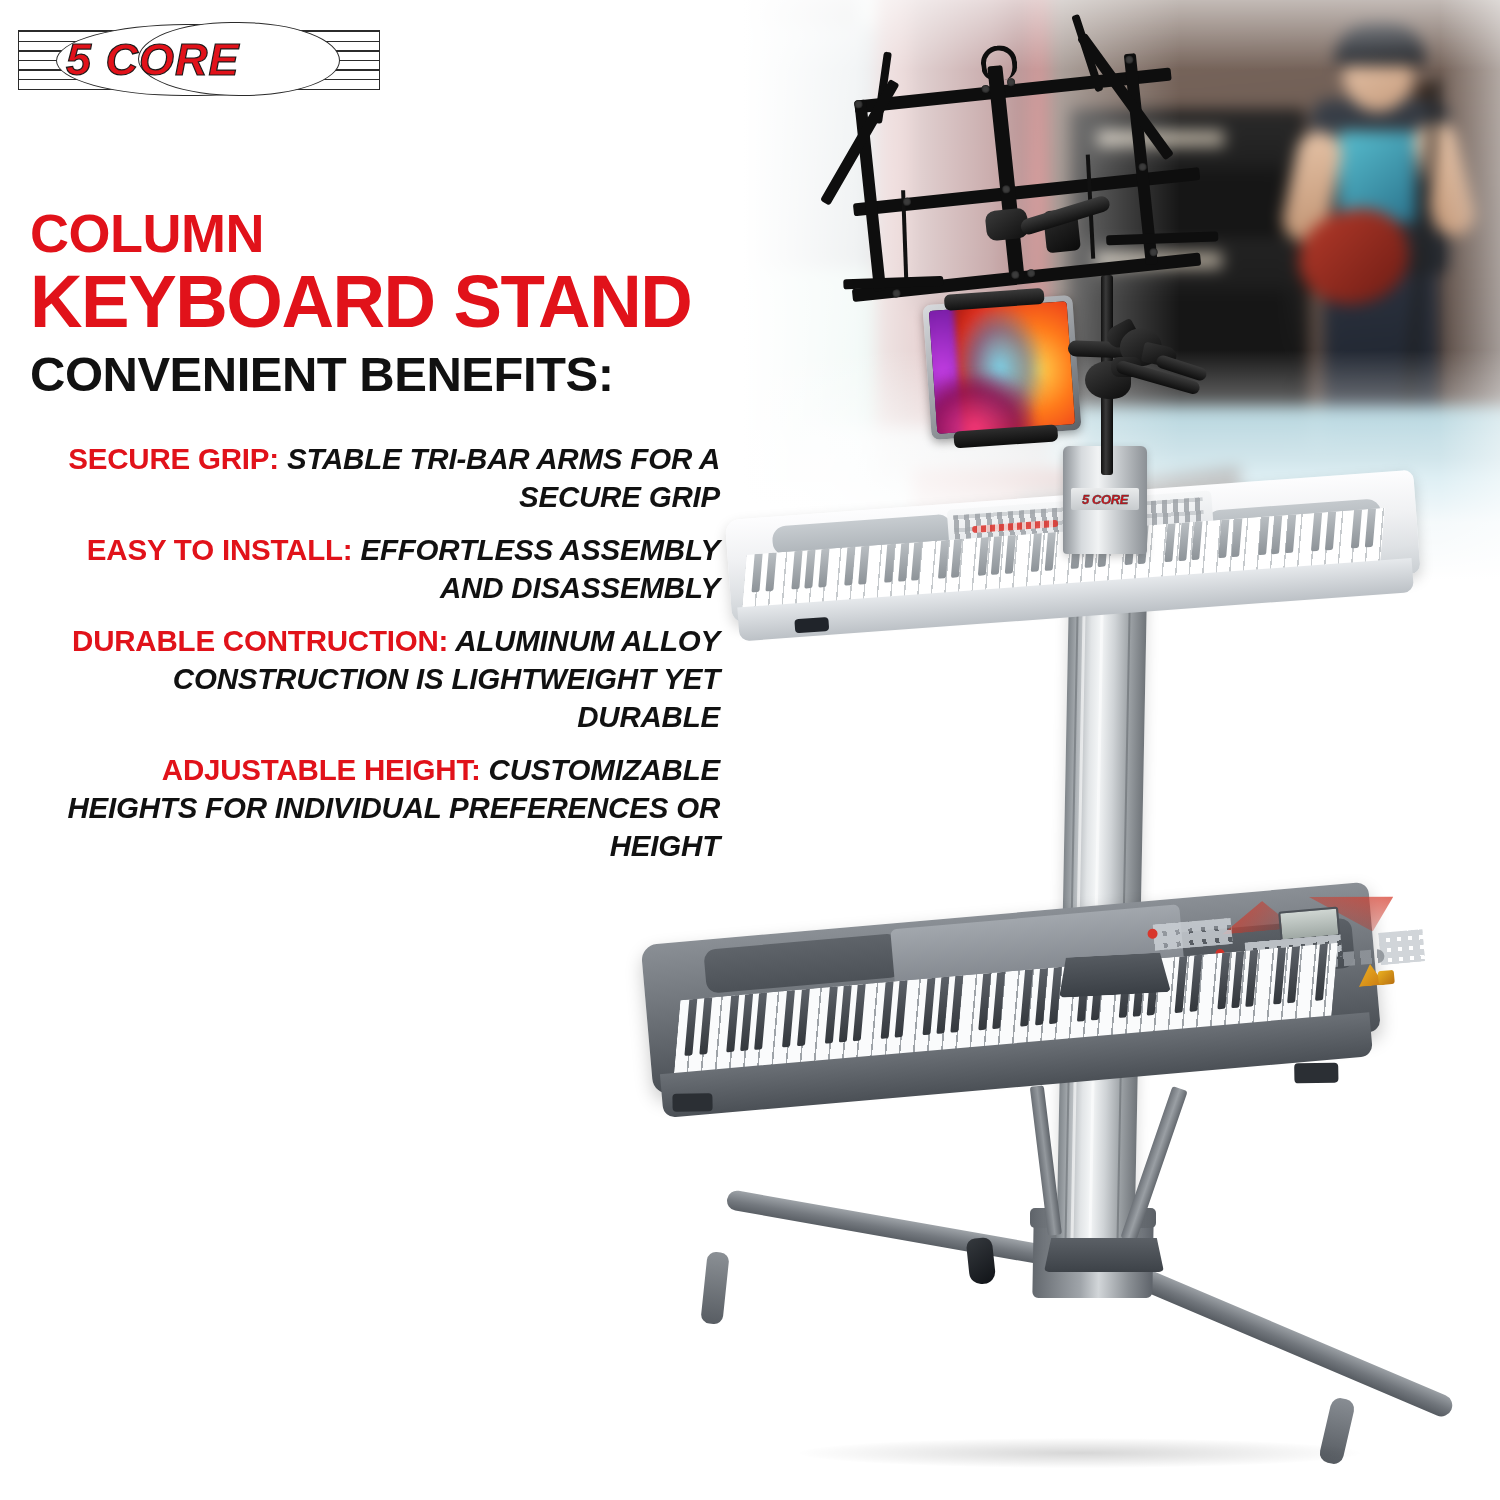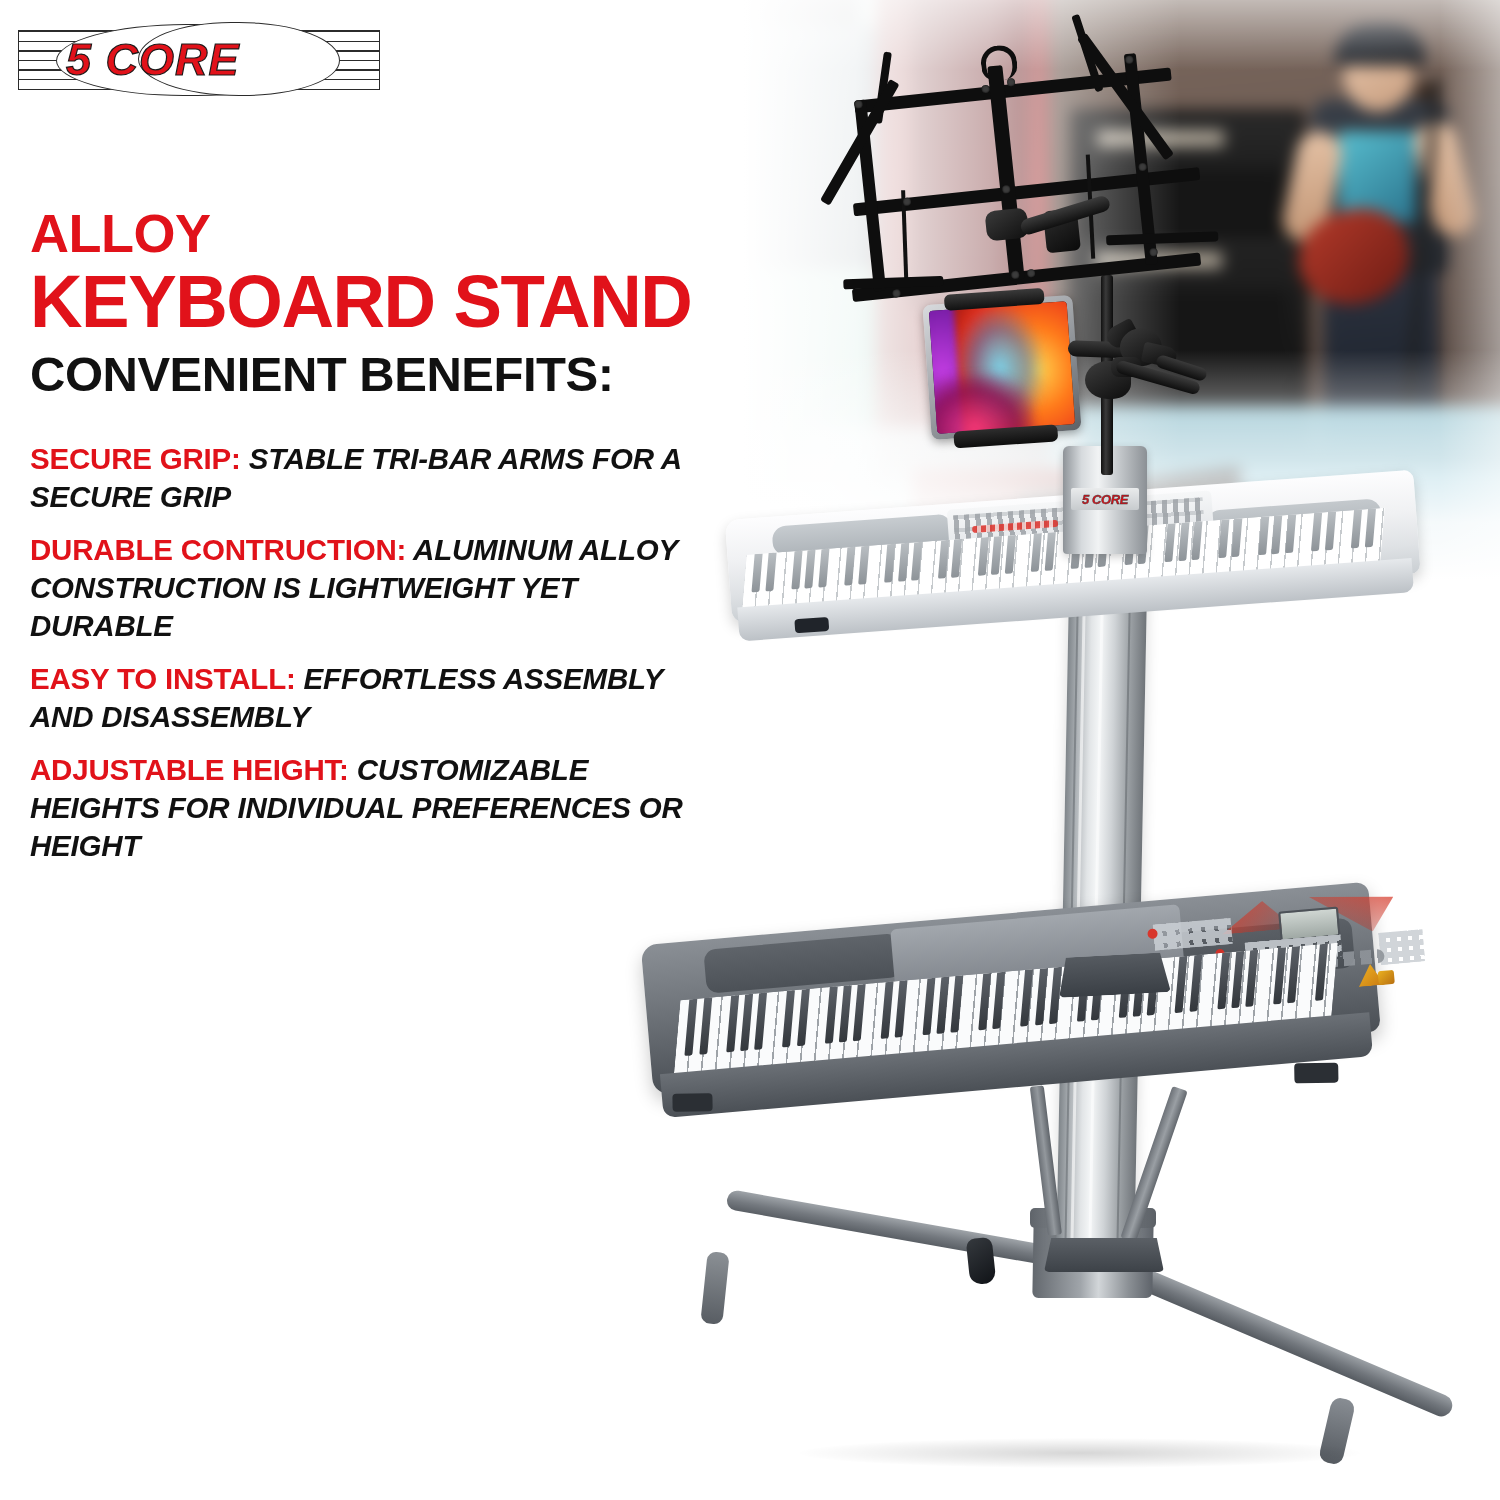--- a/index.html
+++ b/index.html
@@ -94,21 +94,21 @@
     font-stretch:condensed;}
   .h-big{font-weight:700;font-size:75px;line-height:76px;letter-spacing:-1.5px;color:#E1121A;
     margin-top:2px;white-space:nowrap;transform:scaleX(.97);transform-origin:left;}
   .h-sub{font-weight:700;font-size:49px;line-height:58px;letter-spacing:-.5px;color:#111;
     margin-top:6px;}
 
   
   .benefits{position:absolute;left:30px;top:440px;width:690px;}
   .benefit{margin-bottom:15px;}
   .benefit p{margin:0;font-size:29.5px;line-height:38px;font-weight:700;color:#111;
-    font-style:italic;letter-spacing:-.2px;}
+    font-style:italic;letter-spacing:-.2px;text-align:right;}
   .b-label{color:#E1121A;font-style:normal;font-weight:700;}
 
   
   .product{position:absolute;left:620px;top:0;width:880px;height:1500px;}
 
   
   .sheet-stand{position:absolute;left:235px;top:25px;width:360px;height:285px;
     transform:rotate(-6deg);transform-origin:50% 100%;}
   .ss-bar{position:absolute;background:#0e0e0e;border-radius:3px;}
   .ss-h1{left:22px;top:58px;width:318px;height:13px;}
@@ -386,37 +386,37 @@
   </div>
 
   <div class="logo">
     <div class="logo-lines"></div>
     <div class="logo-blob"></div>
     <div class="logo-blob2"></div>
     <div class="logo-text">5 CORE</div>
   </div>
 
   <div class="headline">
-    <div class="h-small">ALLOY</div>
+    <div class="h-small">COLUMN</div>
     <div class="h-big">KEYBOARD STAND</div>
     <div class="h-sub">CONVENIENT BENEFITS:</div>
   </div>
 
   <div class="benefits">
     <div class="benefit">
       <p><span class="b-label">SECURE GRIP:</span>
       <span>STABLE TRI-BAR ARMS FOR A SECURE GRIP</span></p>
     </div>
     <div class="benefit">
+      <p><span class="b-label">EASY TO INSTALL:</span>
+      <span>EFFORTLESS ASSEMBLY AND DISASSEMBLY</span></p>
+    </div>
+    <div class="benefit">
       <p><span class="b-label">DURABLE CONTRUCTION:</span>
       <span>ALUMINUM ALLOY CONSTRUCTION IS LIGHTWEIGHT YET DURABLE</span></p>
-    </div>
-    <div class="benefit">
-      <p><span class="b-label">EASY TO INSTALL:</span>
-      <span>EFFORTLESS ASSEMBLY AND DISASSEMBLY</span></p>
     </div>
     <div class="benefit">
       <p><span class="b-label">ADJUSTABLE HEIGHT:</span>
       <span>CUSTOMIZABLE HEIGHTS FOR INDIVIDUAL PREFERENCES OR HEIGHT</span></p>
     </div>
   </div>
 
   <div class="product">
 
     <div class="base">

